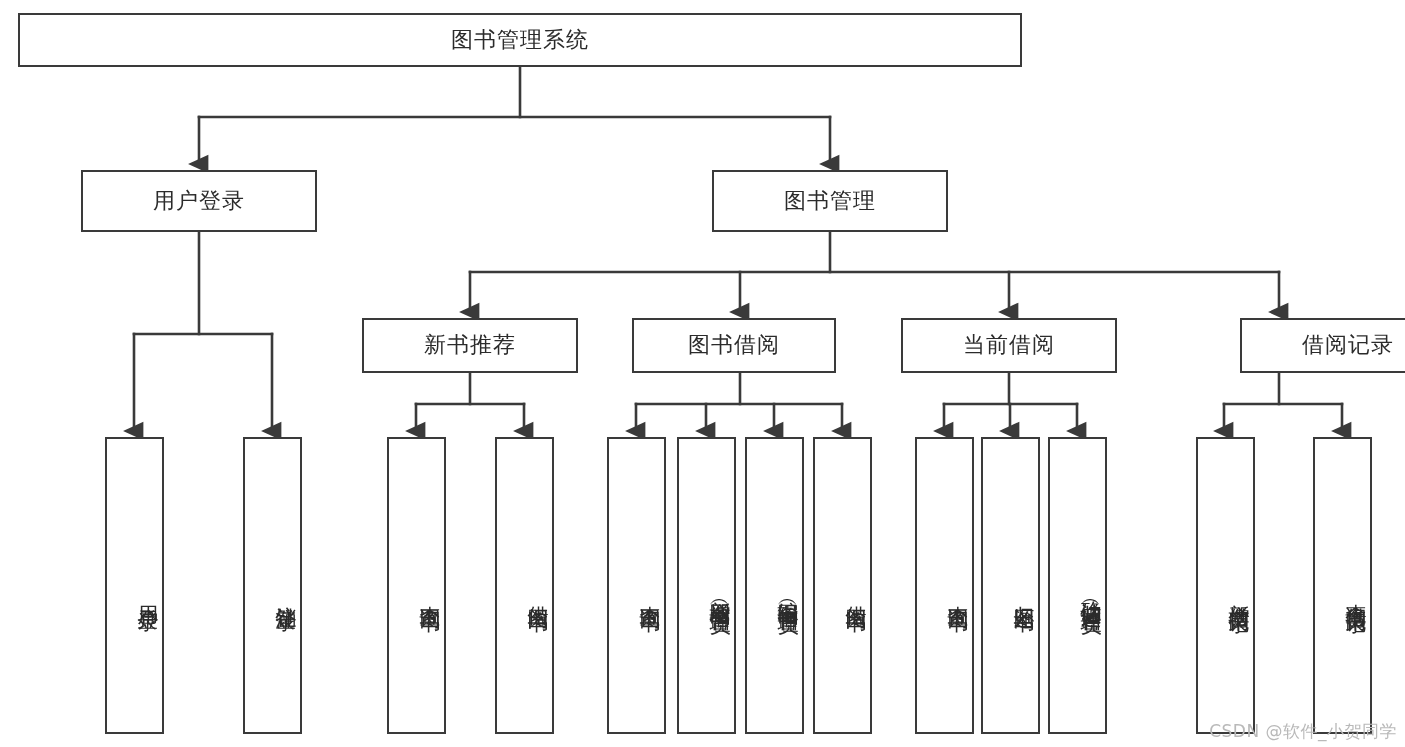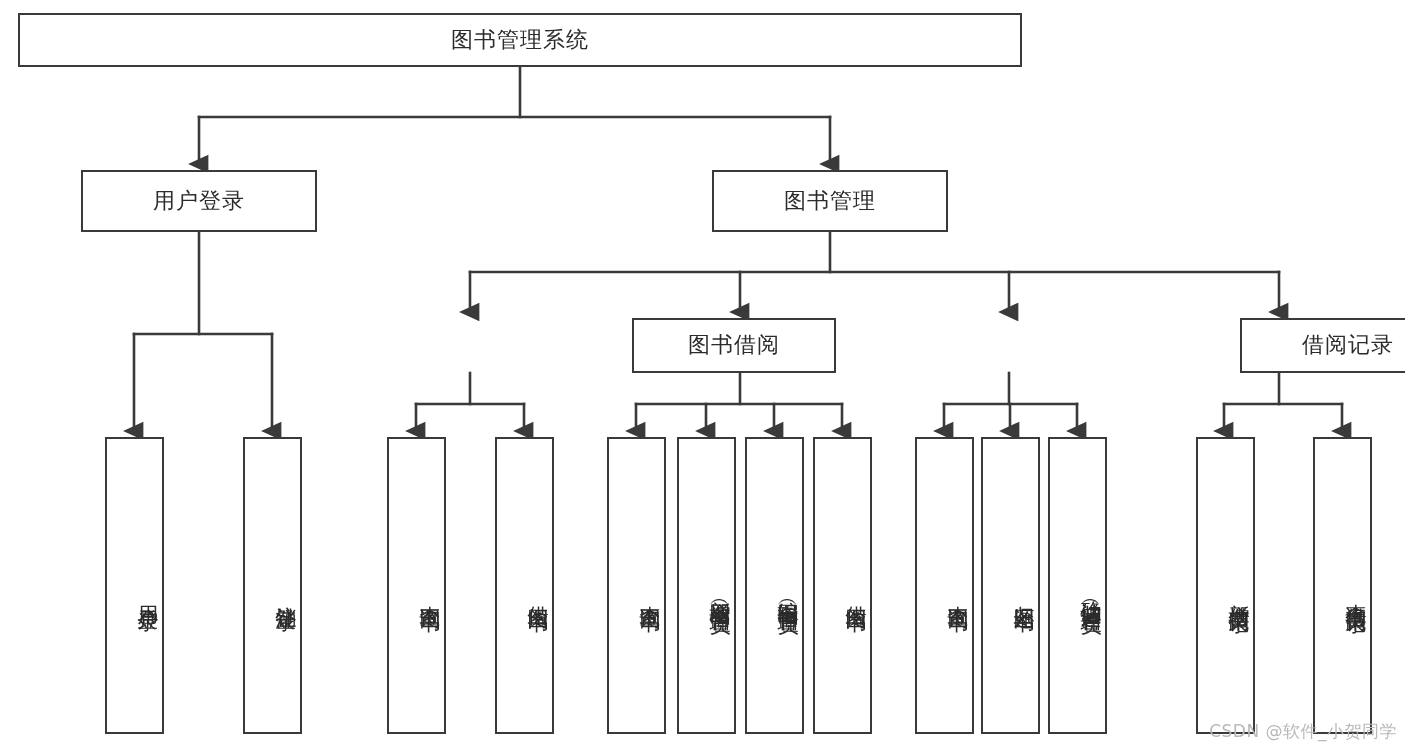--- a/index.html
+++ b/index.html
@@ -121,22 +121,28 @@
     <span class="node-label">图书管理系统</span>
   </div>
 
   <div class="node-box horizontal" style="left:81px; top:170px; width:236px; height:62px;">
     <span class="node-label">用户登录</span>
   </div>
   <div class="node-box horizontal" style="left:712px; top:170px; width:236px; height:62px;align-items:center;">
     <span class="node-label">图书管理</span>
   </div>
 
+  <div class="node-box horizontal" style="left:362px; top:318px; width:216px; height:55px;">
+    <span class="node-label">新书推荐</span>
+  </div>
   <div class="node-box horizontal" style="left:632px; top:318px; width:204px; height:55px;">
     <span class="node-label">图书借阅</span>
+  </div>
+  <div class="node-box horizontal" style="left:901px; top:318px; width:216px; height:55px;">
+    <span class="node-label">当前借阅</span>
   </div>
   <div class="node-box horizontal" style="left:1240px; top:318px; width:216px; height:55px;">
     <span class="node-label">借阅记录</span>
   </div>
 
   <div class="node-box vertical" style="left:105px; top:437px; width:59px; height:297px;">
     <span class="node-label">用户登录</span>
   </div>
   <div class="node-box vertical" style="left:243px; top:437px; width:59px; height:297px;">
     <span class="node-label">注销登录</span>

